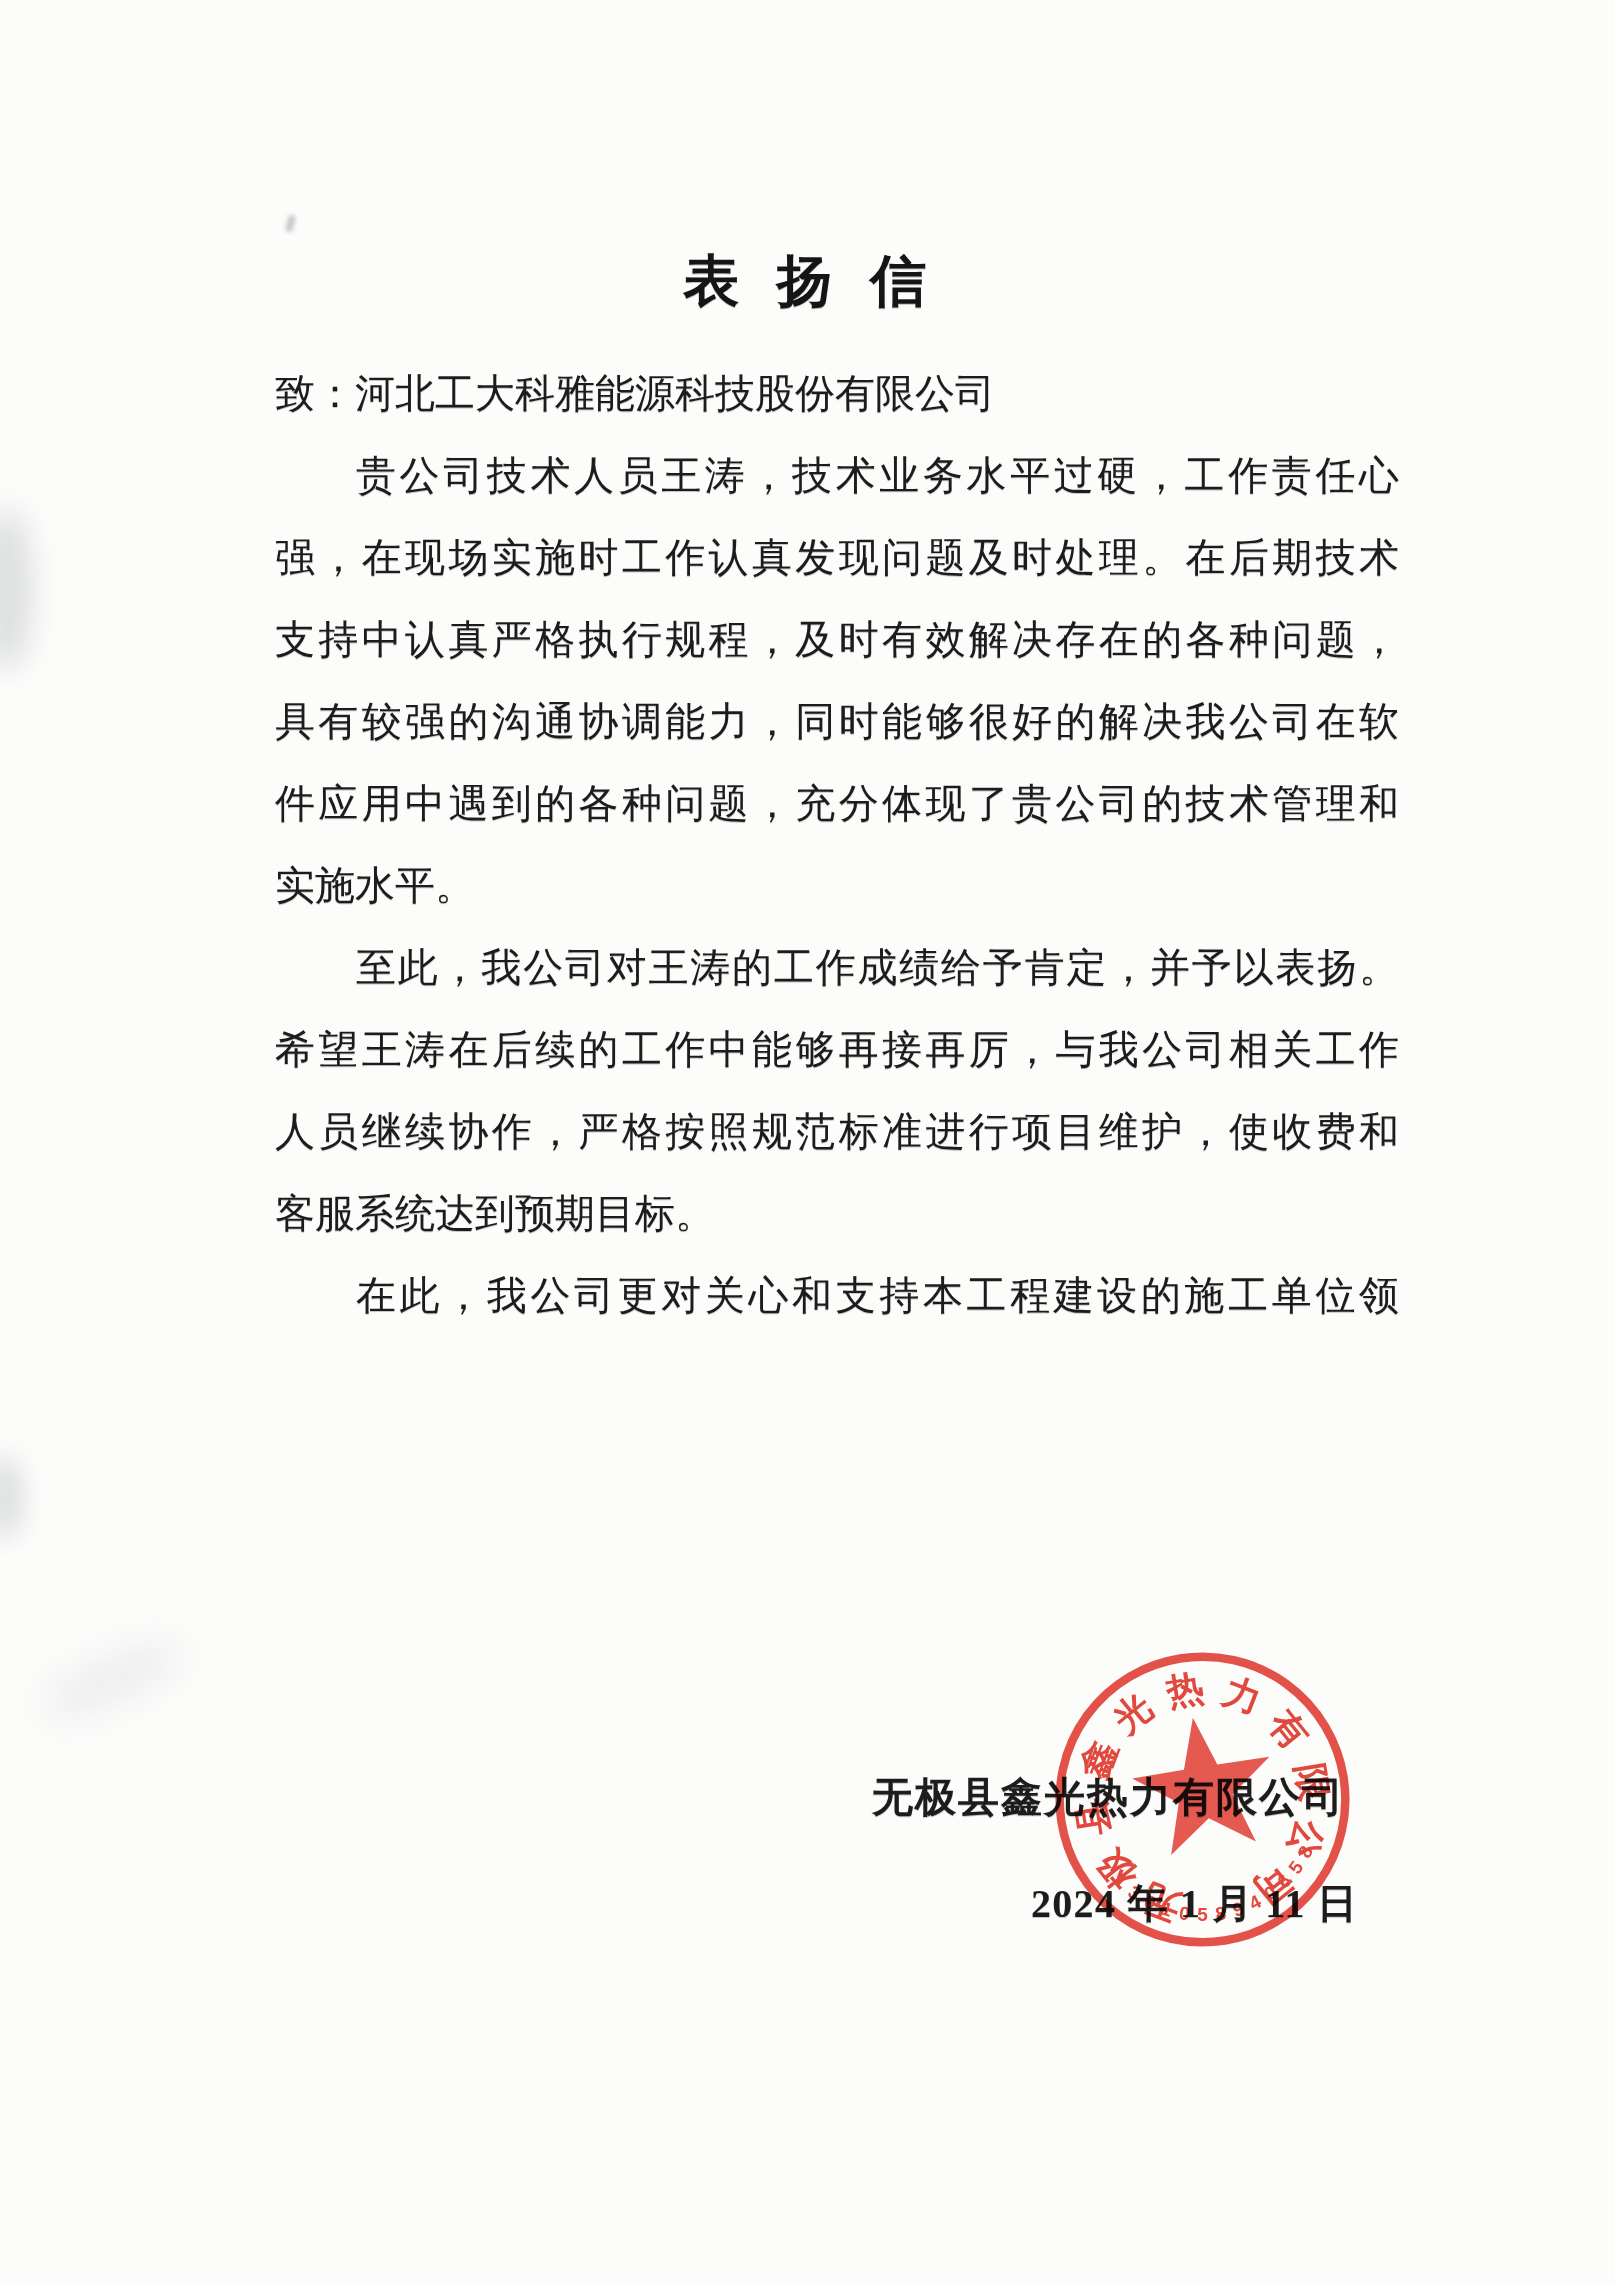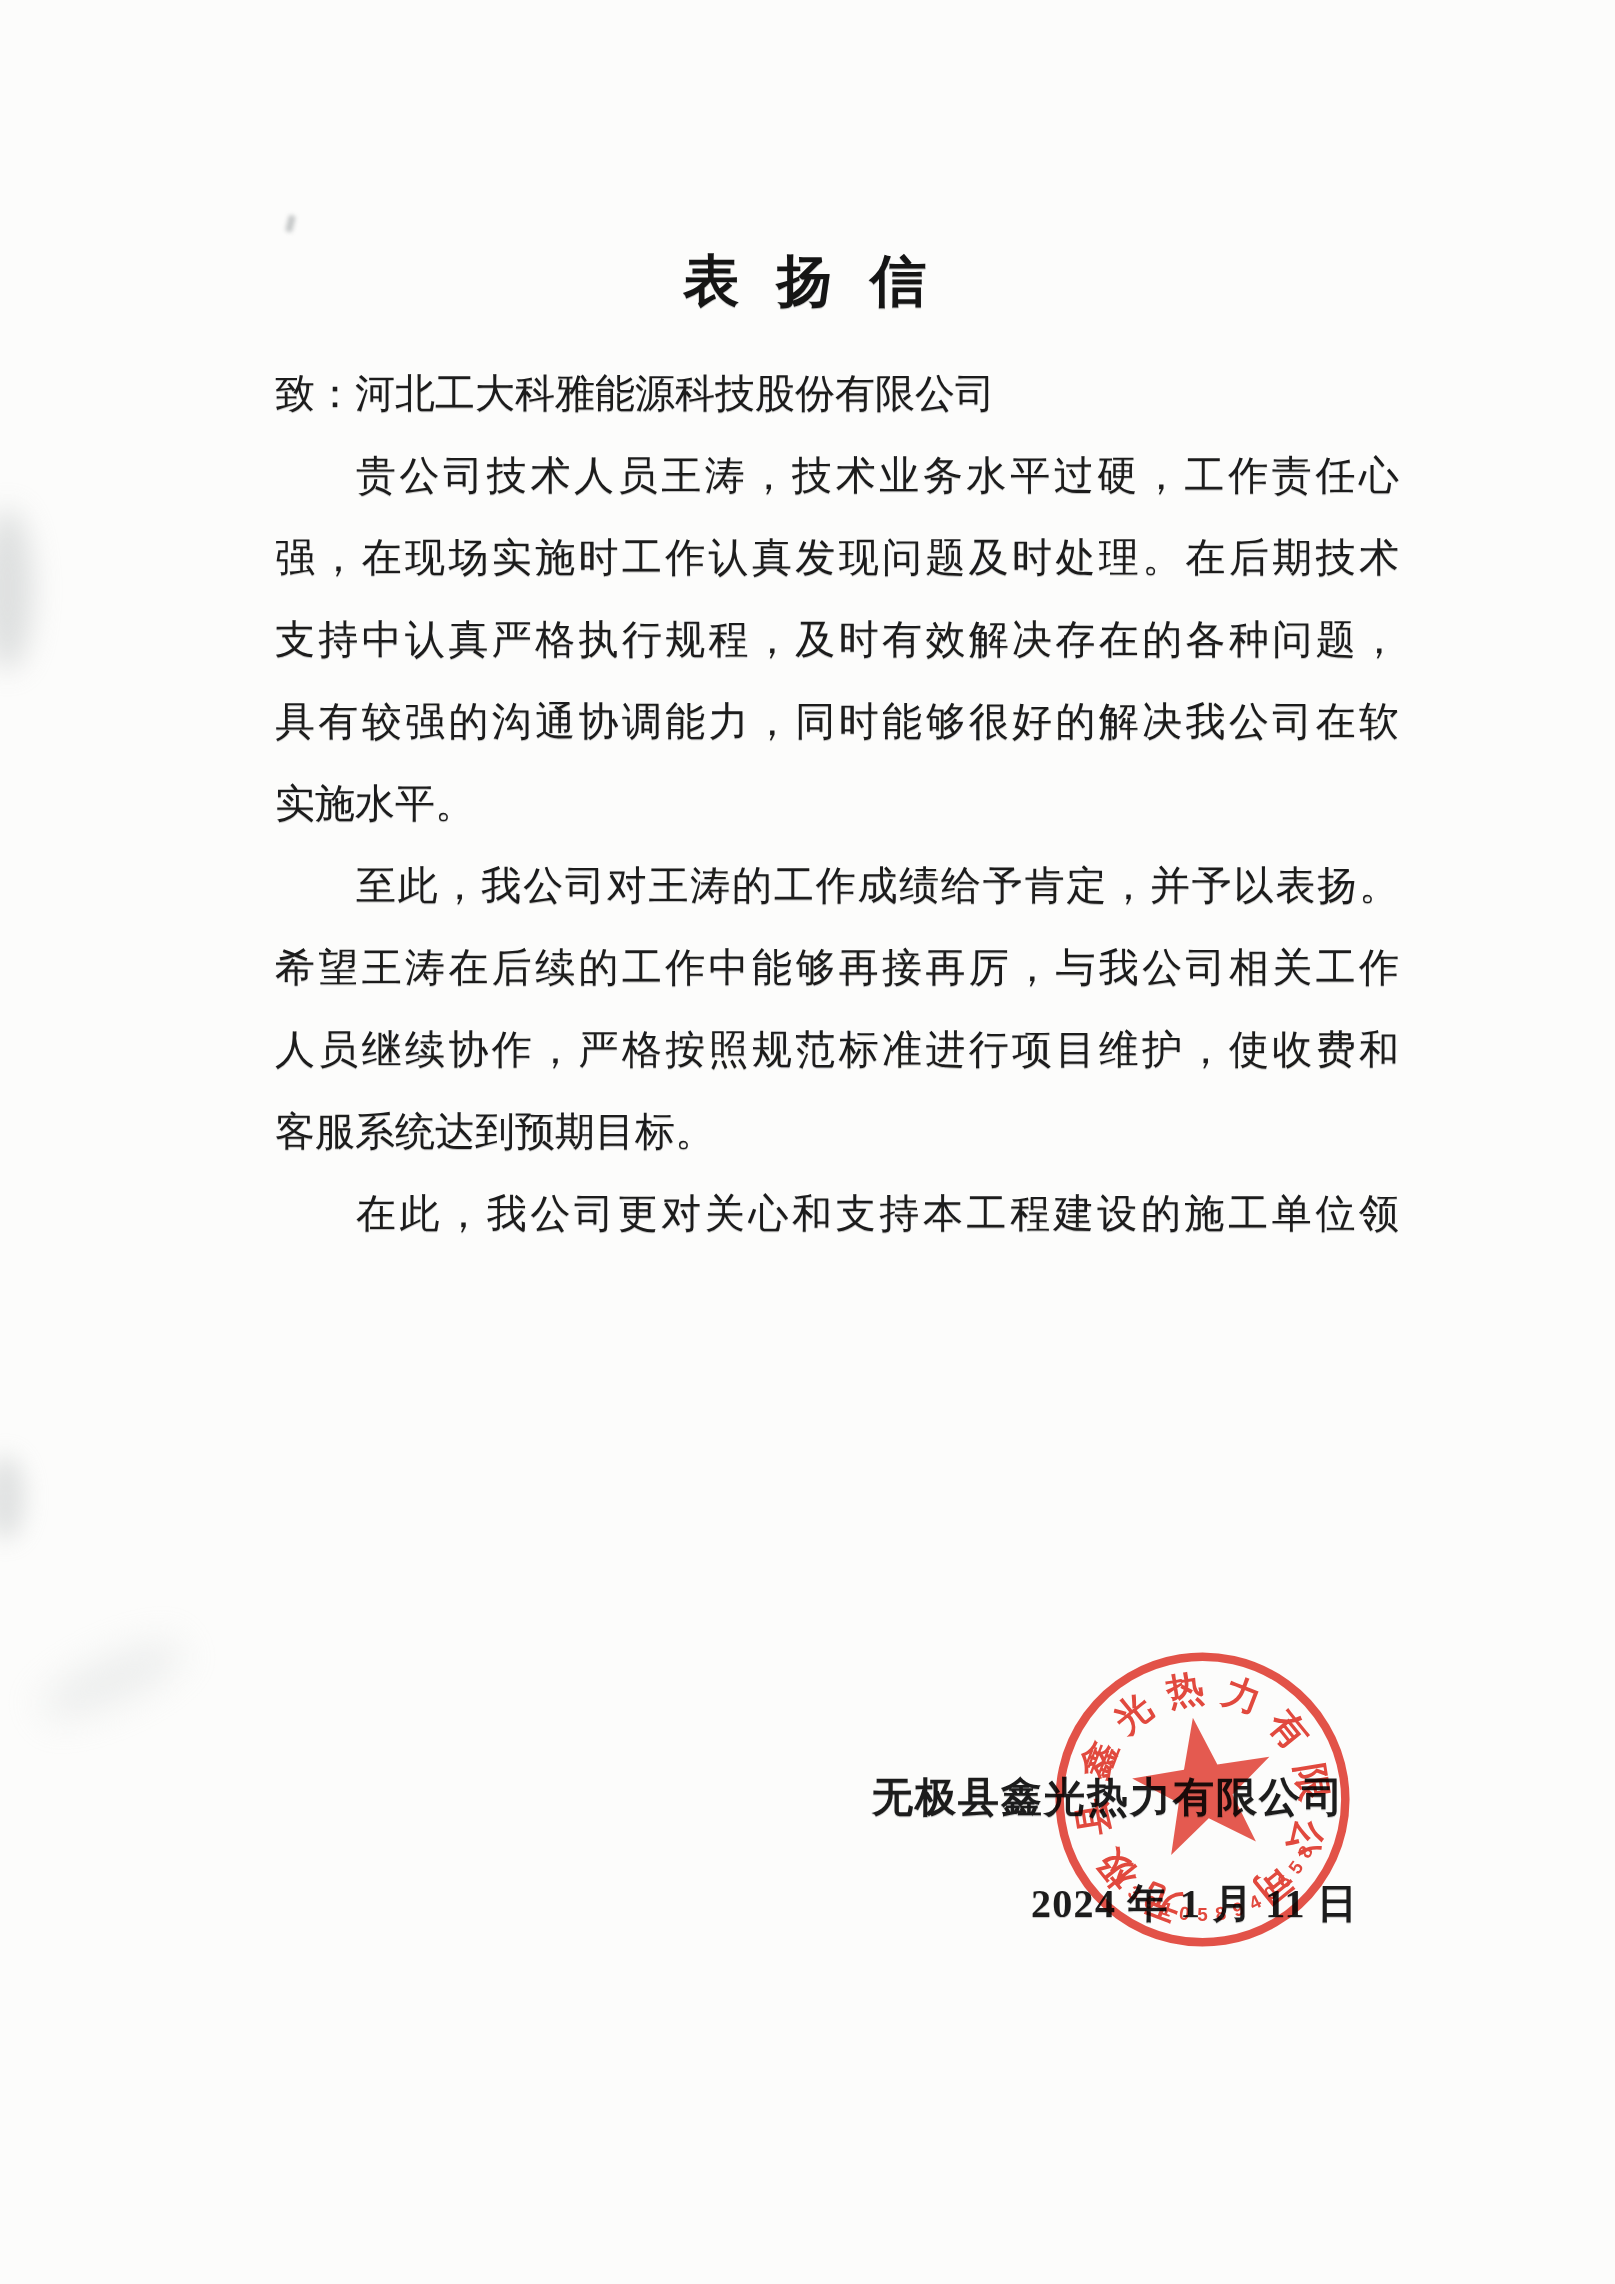--- a/index.html
+++ b/index.html
@@ -94,20 +94,21 @@
 
   <div class="title">表 扬 信</div>
 
   <div class="letter-body">
     <div class="line">致：河北工大科雅能源科技股份有限公司</div>
     <div>
         <div class="line indent just">贵公司技术人员王涛，技术业务水平过硬，工作责任心</div>
         <div class="line just">强，在现场实施时工作认真发现问题及时处理。在后期技术</div>
         <div class="line just">支持中认真严格执行规程，及时有效解决存在的各种问题，</div>
         <div class="line just">具有较强的沟通协调能力，同时能够很好的解决我公司在软</div>
+        <div class="line just">件应用中遇到的各种问题，充分体现了贵公司的技术管理和</div>
         <div class="line wrap">实施水平。</div>
         <div class="line indent just">至此，我公司对王涛的工作成绩给予肯定，并予以表扬。</div>
         <div class="line just">希望王涛在后续的工作中能够再接再厉，与我公司相关工作</div>
         <div class="line just">人员继续协作，严格按照规范标准进行项目维护，使收费和</div>
         <div class="line wrap">客服系统达到预期目标。</div>
         <div class="line indent just">在此，我公司更对关心和支持本工程建设的施工单位领</div>
       </div>
   </div>
 
   <div class="seal">

